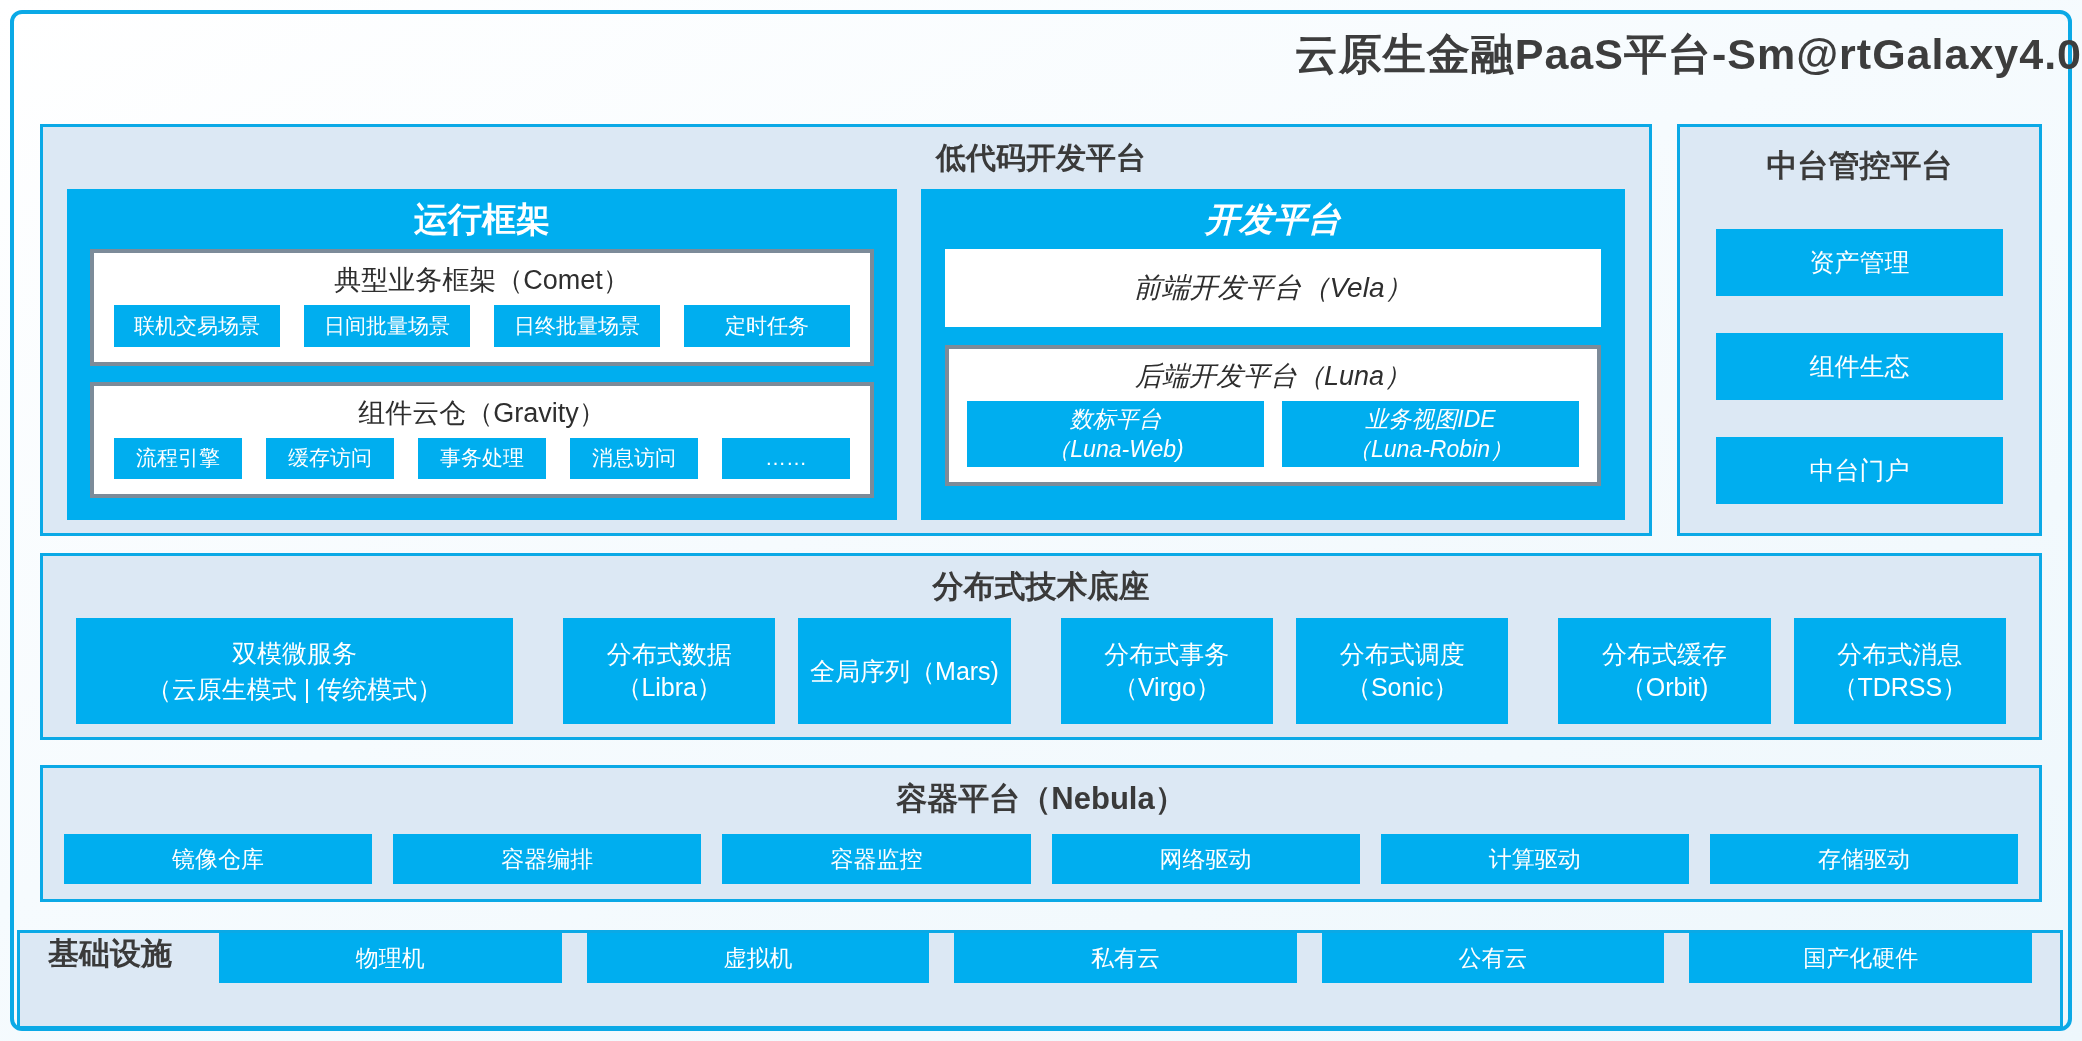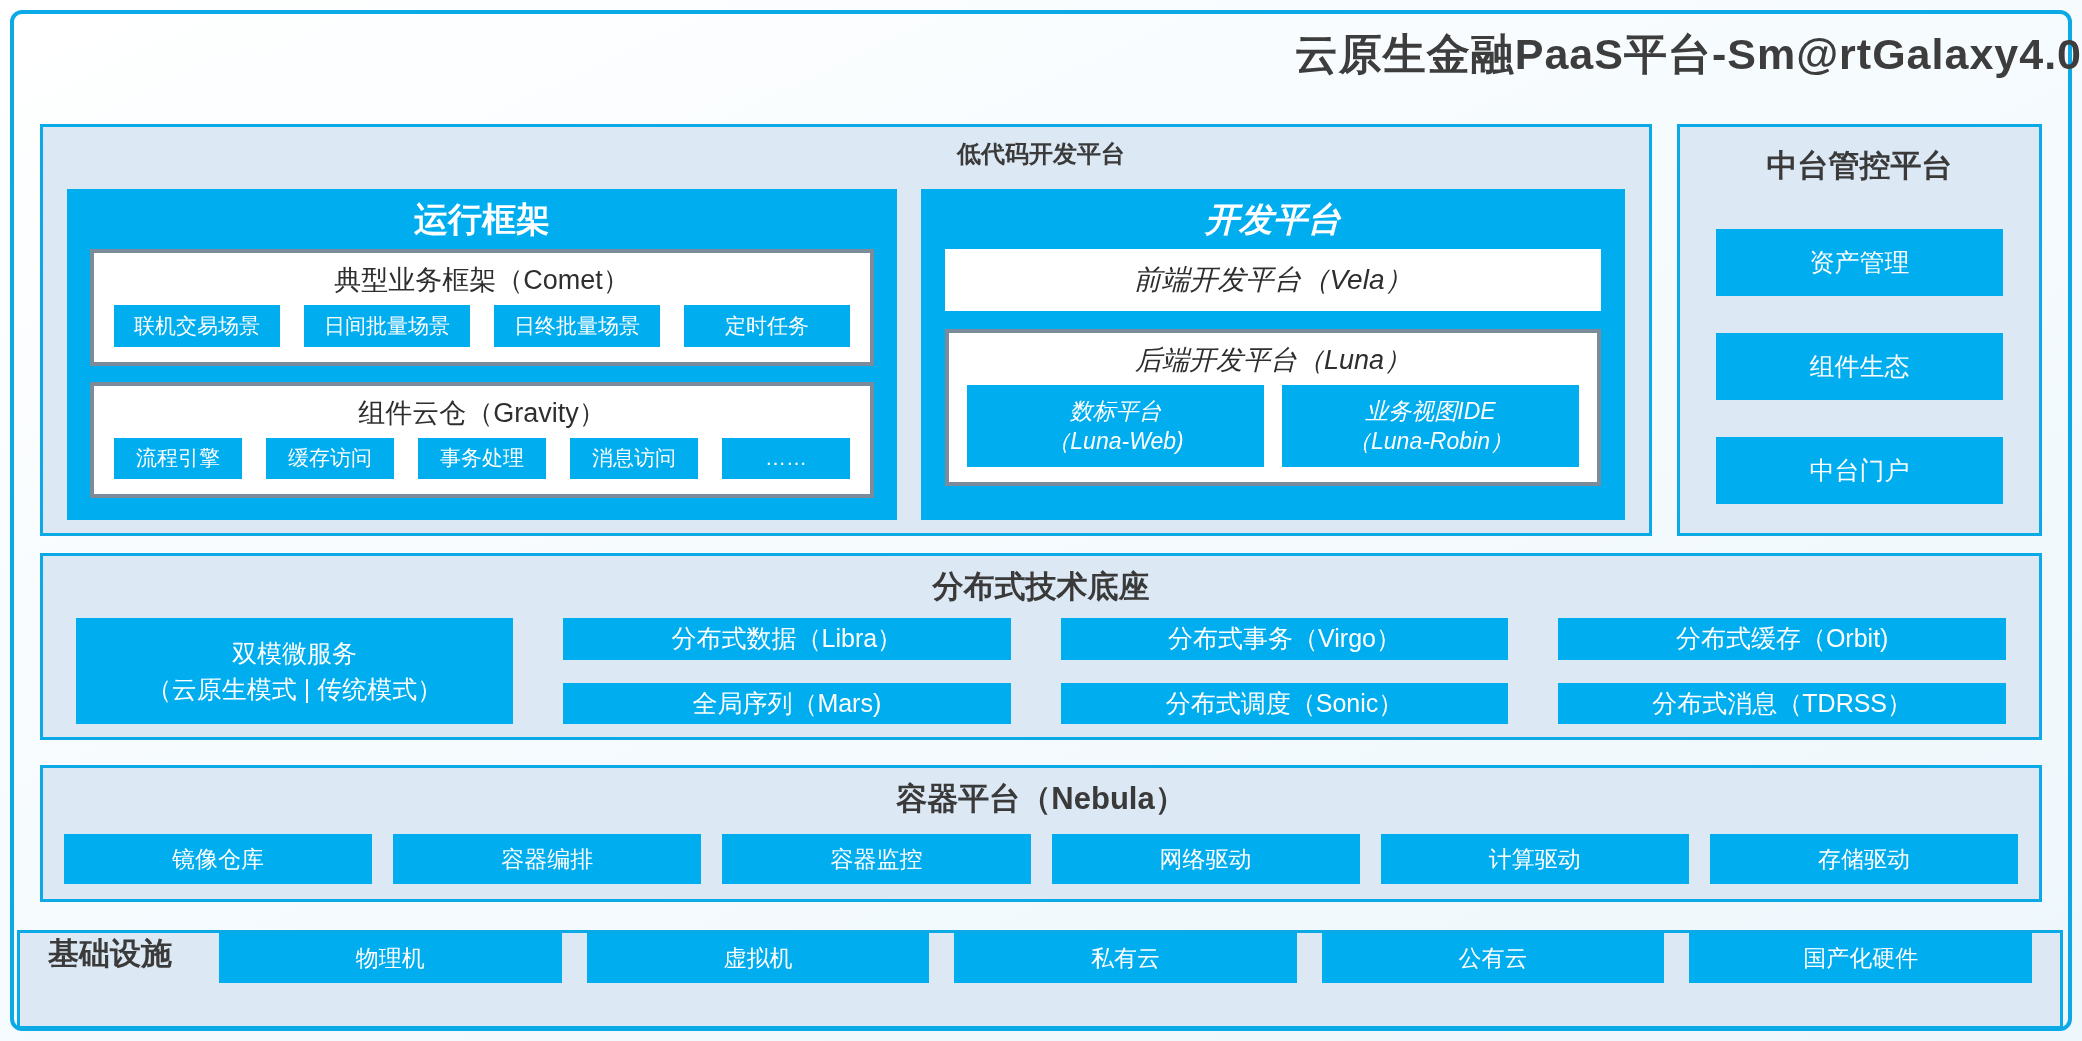--- a/index.html
+++ b/index.html
@@ -22,21 +22,21 @@
     box-sizing:border-box;
   }
   .chip {
     background:#00aeef; color:#ffffff; display:flex; align-items:center;
     justify-content:center; text-align:center; box-sizing:border-box;
   }
   
   .row1 { position:absolute; top:124px; left:40px; width:2002px; height:412px; }
   .row1-title {
     position:absolute; top:14px; left:0; width:2002px; text-align:center;
-    font-size:24px; font-weight:bold; color:#3a3a3a; z-index:2;
+    font-size:30px; font-weight:bold; color:#3a3a3a; z-index:2;
   }
   .low-code-panel { left:0; top:0; width:1612px; height:412px; }
   .mid-panel { left:1637px; top:0; width:365px; height:412px; }
   .low-code-content {
     position:absolute; left:24px; right:24px; top:62px; bottom:13px;
     display:flex; gap:24px;
   }
   .block { background:#00aeef; display:flex; flex-direction:column; box-sizing:border-box; }
   .block-runtime { width:830px; padding:0 23px 22px; }
   .block-dev { flex:1; padding:0 24px 34px;font-style:italic; }
@@ -46,38 +46,38 @@
   }
   .white-box {
     background:#fff; border:4px solid #7c8b99; box-sizing:border-box;
     display:flex; flex-direction:column; flex:1;
   }
   .white-box.first { margin-bottom:16px; }
   .wb-title { font-size:27px; color:#2e2e2e; text-align:center; padding:9px 0 7px; }
   .wb-chips { flex:1; display:flex; gap:24px; padding:0 20px 15px; }
   .wb-chips .chip { flex:1; font-size:21px; }
   .vela-box {
-    background:#fff; height:62px; margin-bottom:18px; display:flex;
+    background:#fff; height:78px; margin-bottom:18px; display:flex;
     align-items:center; justify-content:center; font-size:28px; color:#2e2e2e;
   }
   .luna-chips { flex:1; display:flex; gap:18px; padding:0 18px 15px; }
   .luna-chips .chip { flex:1; flex-direction:column; font-size:23px; line-height:1.32; }
   
   .mid-title { font-size:31px; font-weight:bold; color:#3a3a3a; text-align:center; padding-top:18px; }
   .mid-chips { display:flex; flex-direction:column; gap:37px; padding:42px 36px 0; }
   .mid-chips .chip { height:67px; font-size:25px; }
   
   .row2 { top:553px; left:40px; width:2002px; height:187px; }
   .sect-title {
     position:absolute; top:10px; left:0; width:100%; text-align:center;
     font-size:31px; font-weight:bold; color:#3a3a3a;
   }
   .dist-grid { position:absolute; left:33px; right:33px; top:62px; bottom:13px; display:flex; gap:50px; }
   .dual-chip { width:437px; flex-direction:column; font-size:25px; line-height:1.45; }
-  .dist-col { flex:1; display:flex; flex-direction:column; gap:23px; }
+  .dist-col { flex:1; display:flex; flex-direction:row; gap:23px; }
   .dist-col .chip { flex:1; font-size:25px; }
   
   .row3 { top:765px; left:40px; width:2002px; height:137px; }
   .cont-chips { position:absolute; left:21px; right:21px; top:66px; height:50px; display:flex; gap:21px; }
   .cont-chips .chip { flex:1; font-size:23px; }
   
   .row4 {
     top:930px; left:17px; width:2046px; height:99px;
     display:flex; align-items:flex-start; padding:0 28px; gap:25px;
   }

